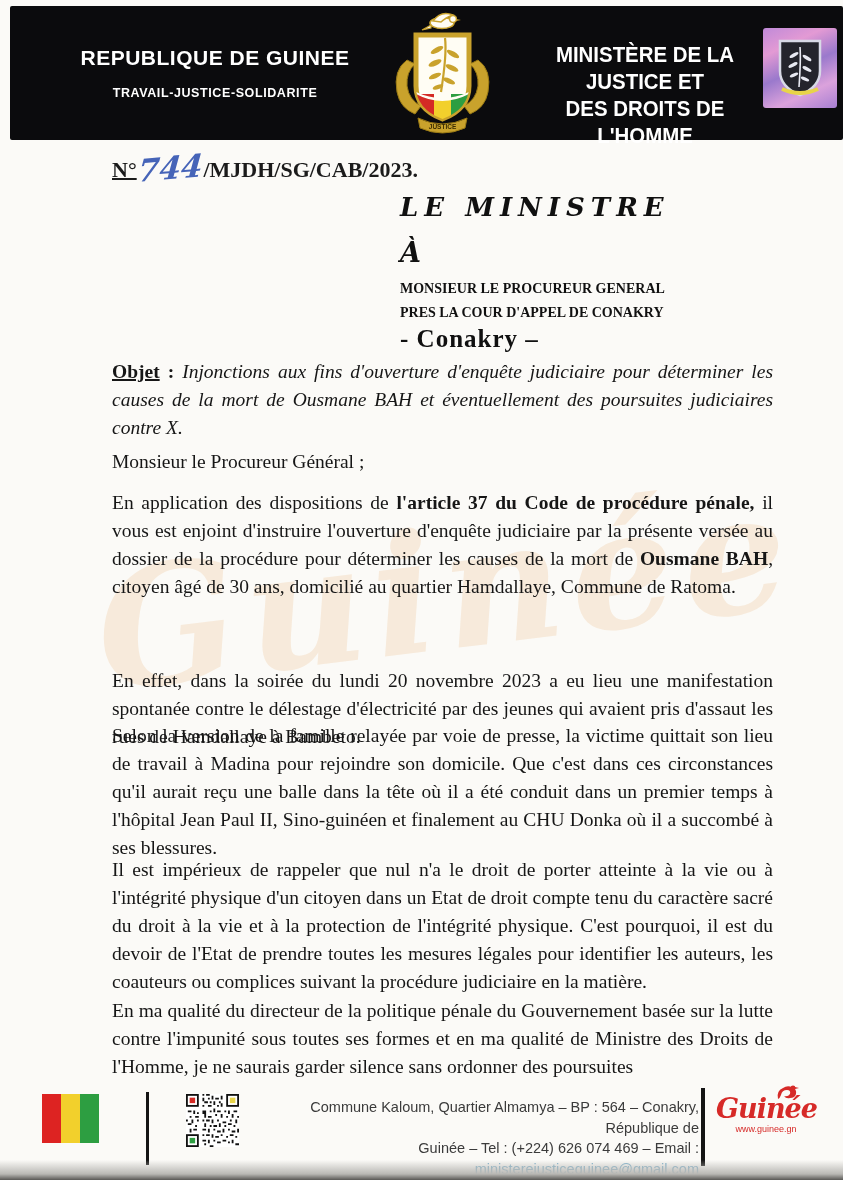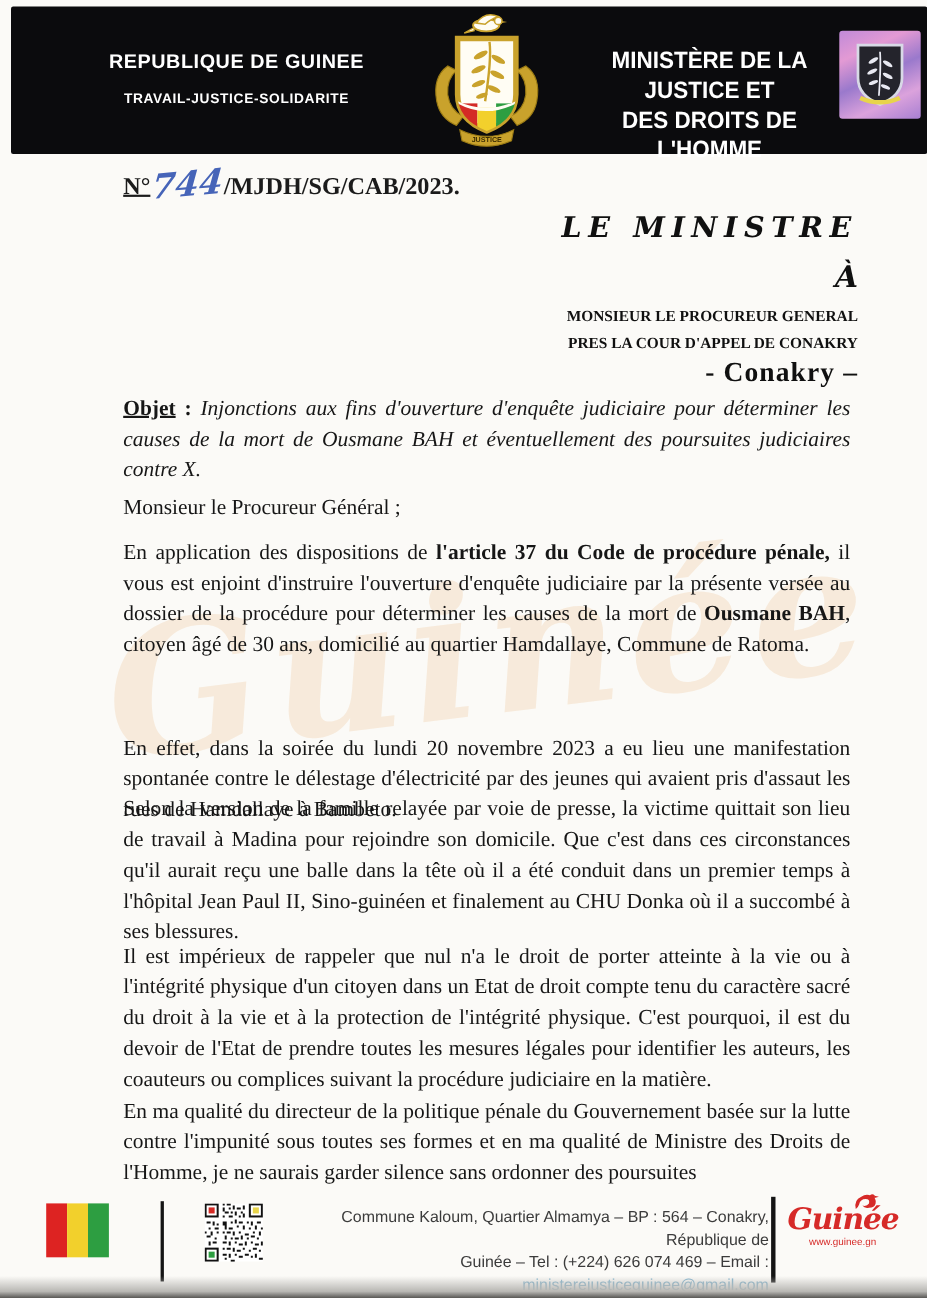--- a/index.html
+++ b/index.html
@@ -5,39 +5,39 @@
   * { margin:0; padding:0; box-sizing:border-box; }
   body { background:#d8d8d4; font-family:"Liberation Serif", serif; }
   .page { position:relative; width:843px; height:1180px; margin:0 auto;
           background:#fbfaf7; overflow:hidden; color:#151515; }
 
   
   .header-band { position:absolute; left:10px; top:6px; width:833px; height:134px;
                  background:#0b0b0d; border-radius:2px; }
   .republic { position:absolute; left:55px; top:40px; width:300px; text-align:center;
               color:#fff; font-family:"Liberation Sans", sans-serif; }
-  .republic .l1 { font-size:18px; font-weight:bold; letter-spacing:.5px; }
+  .republic .l1 { font-size:21px; font-weight:bold; letter-spacing:.5px; }
   .republic .l2 { font-size:12.5px; font-weight:bold; letter-spacing:.6px; margin-top:16px; }
   .ministry { position:absolute; left:515px; top:36px; width:240px; text-align:center;
               color:#fff; font-family:"Liberation Sans", sans-serif; font-weight:bold;
               font-size:21.5px; line-height:27px; transform:scaleX(.95); }
   .coat { position:absolute; left:375px; top:2px; width:115px; height:132px; }
   .holo { position:absolute; left:753px; top:22px; width:74px; height:80px;
           background:linear-gradient(155deg,#c08ad8 0%,#e39ad4 25%,#9a79cc 50%,#dba2dc 75%,#a77fd2 100%);
           border-radius:3px; display:flex; align-items:center; justify-content:center; }
 
   
   .refline { position:absolute; left:112px; top:156px; font-size:22px; font-weight:bold; color:#1b1b1b; }
   .ref-ul { text-decoration:underline; text-decoration-thickness:2px; }
   .handnum { display:inline-block; font-family:"DejaVu Serif", serif; font-style:italic;
              font-weight:bold; font-size:31px; color:#4664b8; line-height:20px;
              transform:rotate(-5deg) skewX(-10deg); position:relative; top:2px; margin:0 1px; }
 
   
-  .lh-col { position:absolute; left:400px; top:192px; width:380px; text-align:right; color:#101010; }
+  .lh-col { position:absolute; left:400px; top:192px; width:380px; text-align:left; color:#101010; }
   .minister-title { font-family:"DejaVu Serif", serif; font-style:italic; font-weight:bold;
                     font-size:26px; letter-spacing:6px; }
   .to-a { font-family:"DejaVu Serif", serif; font-style:italic; font-weight:bold;
           font-size:27px; margin-top:15px; }
   .recipient { margin-top:9px; font-weight:bold; font-size:14px; line-height:23.5px; }
   .recipient-city { font-weight:bold; font-size:25px; margin-top:1px; letter-spacing:1px; }
 
   
   .para { position:absolute; left:112px; width:661px; text-align:justify;
           font-size:19.5px; line-height:28px; color:#161616; z-index:2; }

